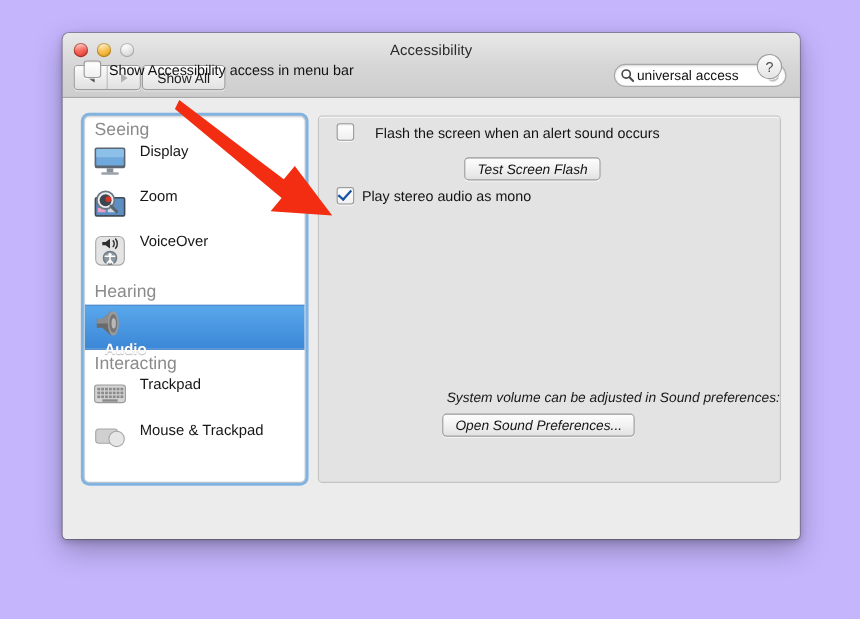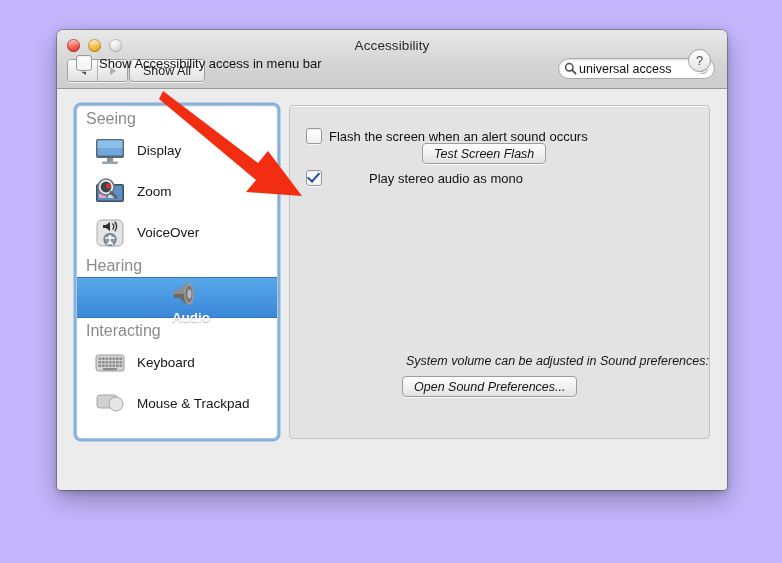--- a/index.html
+++ b/index.html
@@ -161,23 +161,22 @@
     height: 100%;
     overflow: hidden;
   }
   .grp-header {
     font-size: 16px;
     color: #8b8b8b;
     padding: 4px 0 2px 9px;
   }
   .side-item {
     display: flex;
-    align-items: center;
     height: 41px;
-    padding-left: 17px;
+    padding-left: 7px;
     box-sizing: border-box;
   }
   .side-item.selected {
     background: linear-gradient(to bottom, #59a7ea 0%, #3b87d8 100%);
     border-top: 1px solid #2d76c6;
     border-bottom: 1px solid #2d76c6;
     flex-direction: column;
   }
   .side-label {
     font-size: 13.5px;
@@ -434,46 +433,46 @@
                 <rect x="4.5" y="17.5" width="2.6" height="2.4"></rect>
                   <rect x="8" y="17.5" width="2.6" height="2.4"></rect>
                 <rect x="11.5" y="17.5" width="2.6" height="2.4"></rect>
                   <rect x="15" y="17.5" width="2.6" height="2.4"></rect>
                 <rect x="18.5" y="17.5" width="2.6" height="2.4"></rect>
                   <rect x="22" y="17.5" width="2.6" height="2.4"></rect>
                 <rect x="25.5" y="17.5" width="2.6" height="2.4"></rect>
                 <rect x="9" y="21" width="14" height="2.2"></rect>
               </g>
             </svg>
-            <span class="side-label">Keyboard</span>
+            <span class="side-label">Trackpad</span>
           </div>
 
           <div class="side-item">
             <svg class="side-icon" viewBox="0 0 32 32">
               <rect x="3" y="7" width="20" height="13" rx="3" fill="#d0d0d0" stroke="#a6a6a6" stroke-width="1"></rect>
               <circle cx="22" cy="16" r="7" fill="#e6e6e6" stroke="#a6a6a6" stroke-width="1"></circle>
             </svg>
             <span class="side-label">Mouse &amp; Trackpad</span>
           </div>
 
         </div>
       </div>
 
       <div id="panel">
 
-        <div class="cb-row" style="left:16px; top:22px;">
+        <div class="cb-row" style="left:16px; top:6px;gap:12px;">
           <span class="checkbox"></span>
           <span class="cb-label">Flash the screen when an alert sound occurs</span>
         </div>
 
         <div class="pushbutton" style="left:132px; top:37px;">
           <span>Test Screen Flash</span>
         </div>
 
-        <div class="cb-row" style="left:16px; top:64px;gap:40px;">
+        <div class="cb-row" style="left:16px; top:64px;">
           <span class="checkbox checked"></span>
           <span class="cb-label">Play stereo audio as mono</span>
         </div>
 
         <div id="volume-note">System volume can be adjusted in Sound preferences:</div>
 
         <div class="pushbutton" style="left:112px; top:270px;">
           <span>Open Sound Preferences...</span>
         </div>
 

